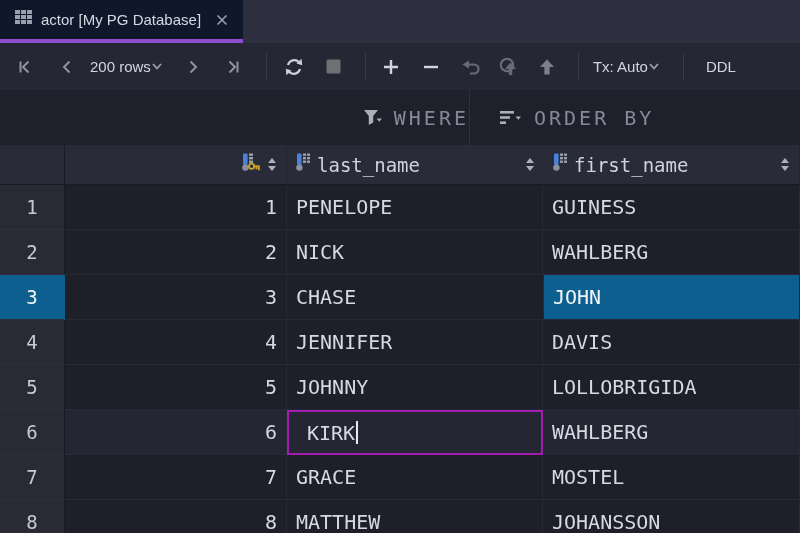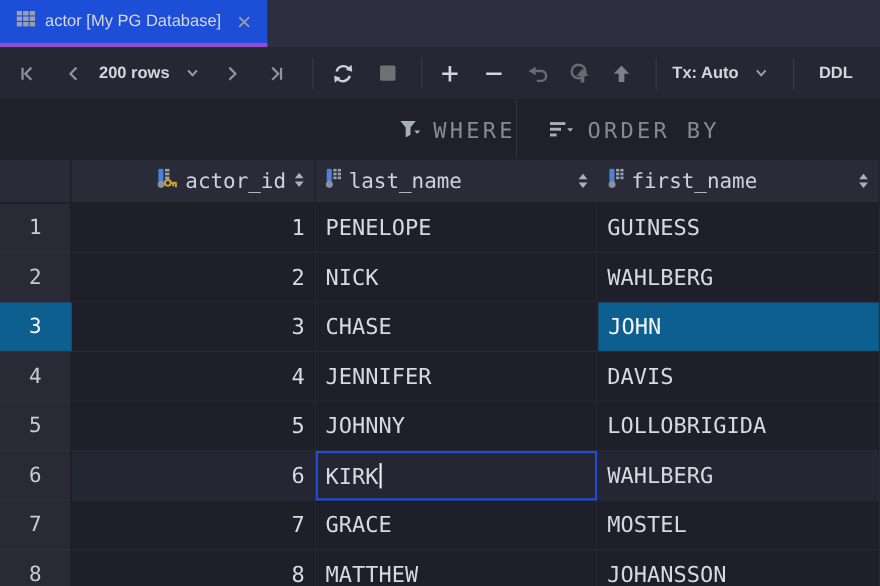--- a/index.html
+++ b/index.html
@@ -3,30 +3,30 @@
 <meta charset="utf-8">
 <style>
   * { box-sizing: border-box; margin: 0; padding: 0; }
   html,body { width:800px; height:533px; overflow:hidden; background:#1e1f29;
               font-family:"Liberation Sans", sans-serif; }
   .app { width:800px; height:533px; display:flex; flex-direction:column; overflow:hidden; }
 
   
   .tabbar { height:43px; background:#2e2f3e; display:flex; flex-shrink:0; }
   .tab { display:flex; align-items:center; gap:9px; padding:0 15px;
-         background:#1d4ed8; border-bottom:4px solid #8e4ecf; }
+         background:#0f172a; border-bottom:4px solid #8e4ecf; }
   .tab-title { color:#d5d8e0; font-size:15px; white-space:nowrap; }
   .tab-close { display:flex; align-items:center; margin-left:6px; cursor:pointer; }
 
   
   .toolbar { height:47px; background:#262735; display:flex; align-items:center;
              padding-left:12px; flex-shrink:0; }
   .tbtn { display:flex; align-items:center; justify-content:center; width:26px; height:28px; cursor:pointer; }
   .tsep { width:1px; height:28px; background:#3b3c49; flex-shrink:0; }
-  .tlabel { color:#d3d6de; font-size:15px; white-space:nowrap; display:flex; align-items:center; gap:16px; cursor:pointer;font-weight:bold; }
+  .tlabel { color:#d3d6de; font-size:15px; white-space:nowrap; display:flex; align-items:center; gap:1px; cursor:pointer; }
   .ml10{margin-left:10px}.ml12{margin-left:12px}.ml14{margin-left:14px}.ml16{margin-left:16px}
   .ml18{margin-left:18px}.ml20{margin-left:20px}.ml22{margin-left:22px}.ml24{margin-left:24px}
 
   
   .filterbar { height:55px; background:#1f202b; display:flex; flex-shrink:0; }
   .filter-section { display:flex; align-items:center; gap:12px; padding-left:36px; cursor:text; }
   .filter-where { width:470px; border-right:1px solid #30313d;justify-content:flex-end; }
   .filter-order { flex:1; padding-left:30px; }
   .filter-label { color:#858a96; font-size:20px; letter-spacing:3px;
                   font-family:"DejaVu Sans Mono", monospace; }
@@ -51,21 +51,21 @@
   .gutter-cell { width:65px; background:#292a36; color:#c6cad4; font-size:19px;
                  display:flex; align-items:center; justify-content:center;
                  border-bottom:1px solid #30313d; border-right:1px solid #191a22; cursor:pointer; }
   .cell { display:flex; align-items:center; color:#d6d9e1; font-size:20px;
           border-right:1px solid #282936; border-bottom:1px solid #282936;
           padding:0 9px; overflow:hidden; white-space:nowrap; cursor:pointer; }
   .cell.right { justify-content:flex-end; }
   .grid-row.current .cell { background:#252634; }
   .gutter-cell.selected { background:#0c5f8e; color:#f2f5f8; border-right-color:#0c5f8e; }
   .cell.selected { background:#0c5f8e; color:#f2f5f8; }
-  .cell.editing { border:2px solid #1d4ed8; background:#1b1c26; padding:0 7px; }
+  .cell.editing { border:2px solid #a21caf; background:#1b1c26; padding:0 18px; }
   .caret { display:inline-block; width:2px; height:23px; background:#e8eaf1; margin-left:1px; }
 </style>
 </head>
 <body>
 
 <div class="app">
 
   <div class="tabbar">
     <div class="tab">
       <span>
@@ -215,21 +215,20 @@
             </g>
             <circle cx="3.4" cy="14.6" r="3.2" fill="#8b90a0"></circle>
             <g>
               <circle cx="9.6" cy="13.2" r="2.6" stroke="#cda52e" stroke-width="1.8" fill="none"></circle>
               <rect x="11.7" y="12.3" width="6" height="1.9" fill="#cda52e"></rect>
               <rect x="13.6" y="14" width="1.8" height="2.4" fill="#cda52e"></rect>
               <rect x="16" y="14" width="1.8" height="3.2" fill="#cda52e"></rect>
             </g>
           </svg>
         </span>
-        <span>actor_id</span>
         <span>
           <svg width="10" height="15" viewBox="0 0 10 15">
             <polygon points="5,1 9,6 1,6" fill="#aab0bc"></polygon>
             <polygon points="1,9 9,9 5,14" fill="#aab0bc"></polygon>
           </svg>
         </span>
       </div>
 
       <div class="hcell col-last_name">
         <span>

